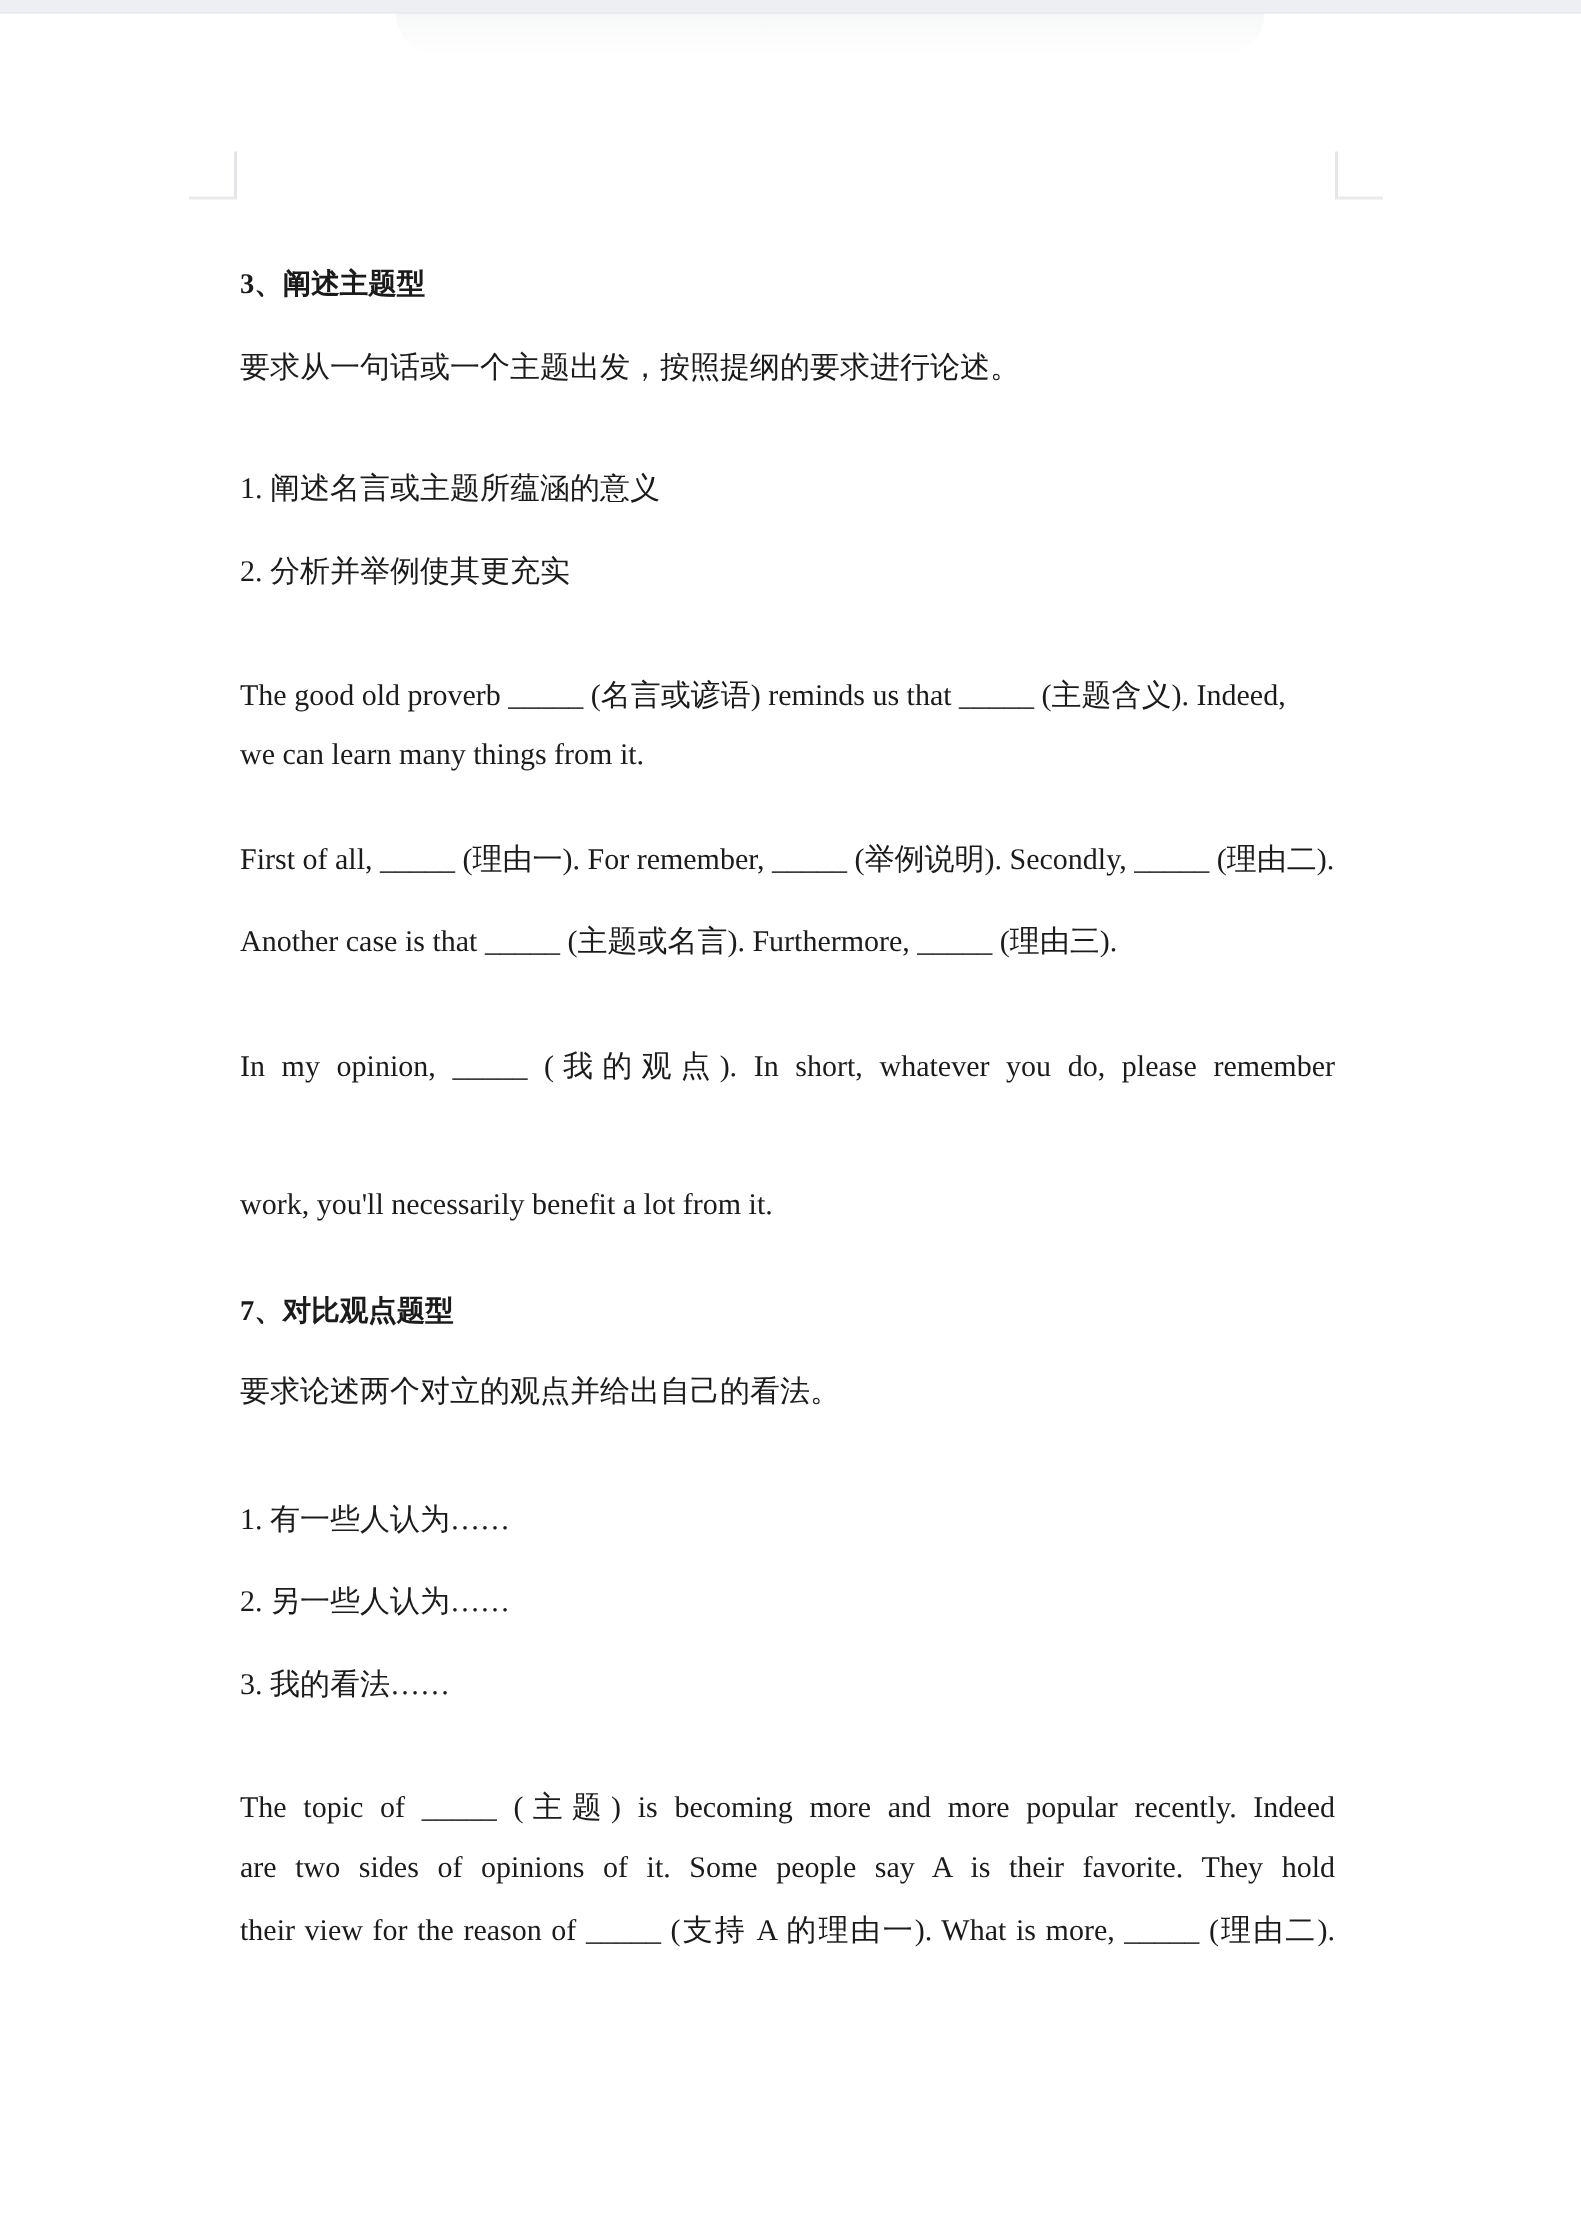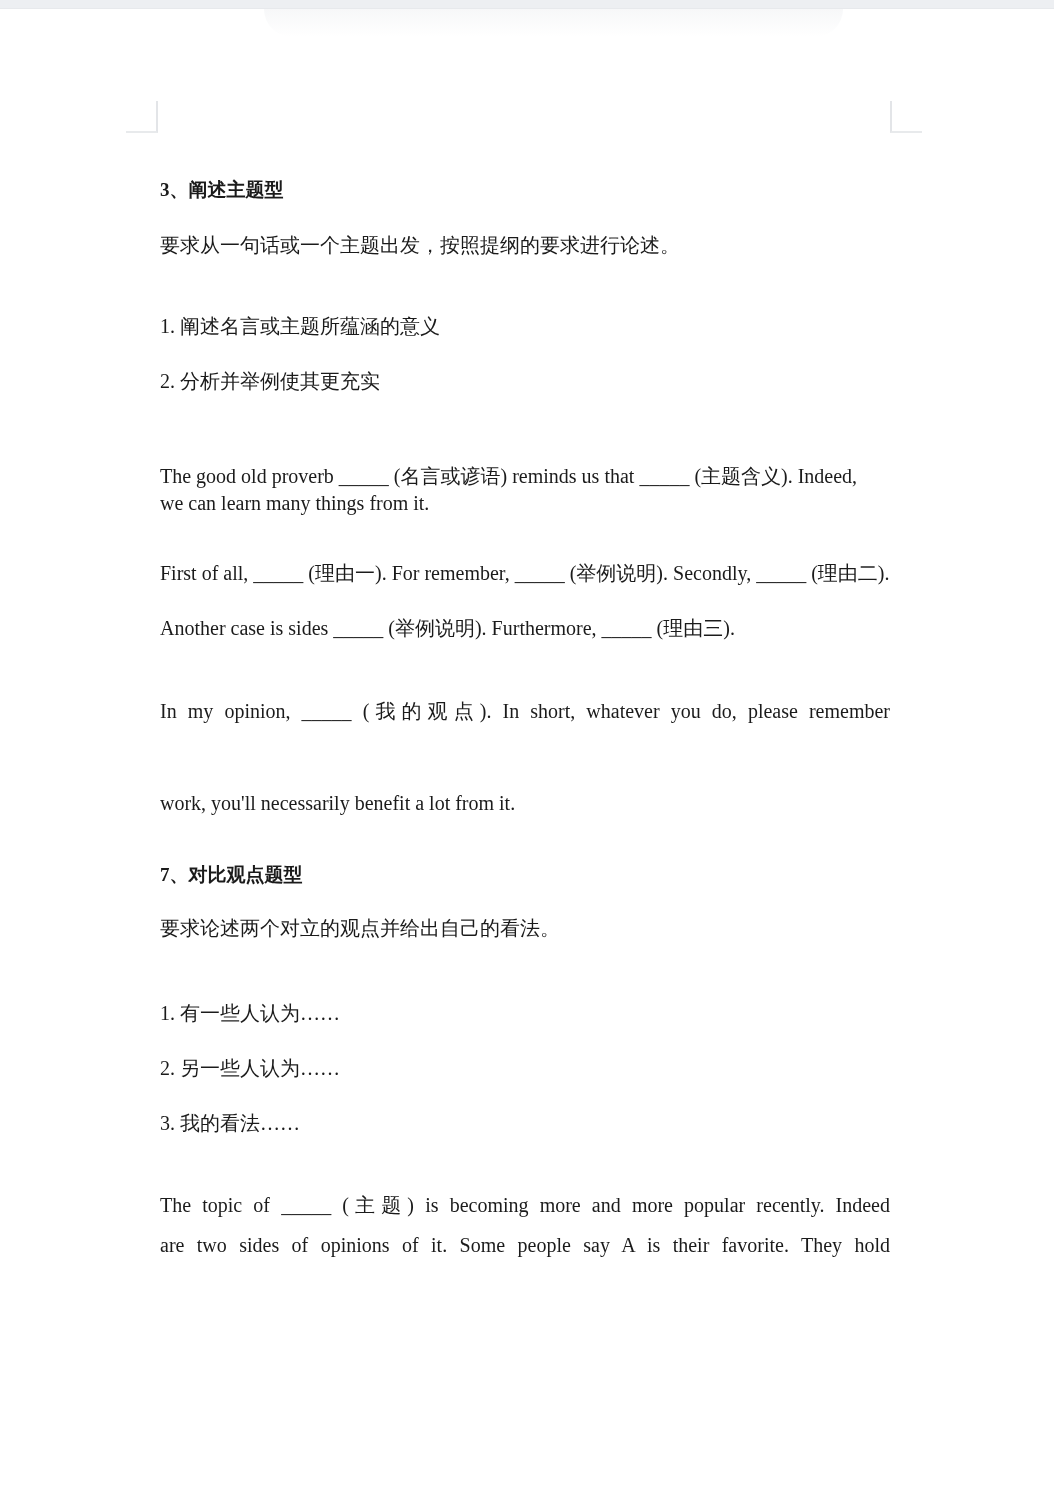--- a/index.html
+++ b/index.html
@@ -106,47 +106,48 @@
   <div class="mark br"></div>
 
   <div class="line heading" style="top:178px">3、阐述主题型</div>
 
   <div class="line zh" style="top:234px">要求从一句话或一个主题出发，按照提纲的要求进行论述。</div>
 
   <div class="line zh" style="top:315px">1. 阐述名言或主题所蕴涵的意义</div>
 
   <div class="line zh" style="top:370px">2. 分析并举例使其更充实</div>
 
-  <div class="line en" style="top:464px">The good old proverb _____ (名言或谚语) reminds us that _____ (主题含义). Indeed,</div>
+  <div class="line en" style="top:452px">The good old proverb _____ (名言或谚语) reminds us that _____ (主题含义). Indeed,</div>
 
   <div class="line en" style="top:491px">we can learn many things from it.</div>
 
   <div class="line en" style="top:561px">First of all, _____ (理由一). For remember, _____ (举例说明). Secondly, _____ (理由二).</div>
 
-  <div class="line en" style="top:616px">Another case is sides _____ (举例说明). Furthermore, _____ (理由三).</div>
+  <div class="line en" style="top:616px">Another case is that _____ (主题或名言). Furthermore, _____ (理由三).</div>
 
   <div class="line en jfull" style="top:699px">In my opinion, _____ (我的观点). In short, whatever you do, please remember</div>
 
 
   <div class="line en" style="top:791px">work, you'll necessarily benefit a lot from it.</div>
 
   <div class="line heading" style="top:863px">7、对比观点题型</div>
 
   <div class="line zh" style="top:917px">要求论述两个对立的观点并给出自己的看法。</div>
 
   <div class="line zh" style="top:1002px">1. 有一些人认为……</div>
 
   <div class="line zh" style="top:1057px">2. 另一些人认为……</div>
 
   <div class="line zh" style="top:1112px">3. 我的看法……</div>
 
   <div class="line en jfull" style="top:1193px">The topic of _____ (主题) is becoming more and more popular recently. Indeed</div>
 
   <div class="line en jfull" style="top:1233px">are two sides of opinions of it. Some people say A is their favorite. They hold</div>
 
+  <div class="line en jfull" style="top:1275px">their view for the reason of _____ (支持 A 的理由一). What is more, _____ (理由二).</div>
 
   <div class="line en" style="top:1330px">Moreover, _____ (理由三).</div>
 
   <div class="page-badge">
     <span>5</span>
   </div>
 
   <div class="bottom-strip"></div>
 
 </div>

